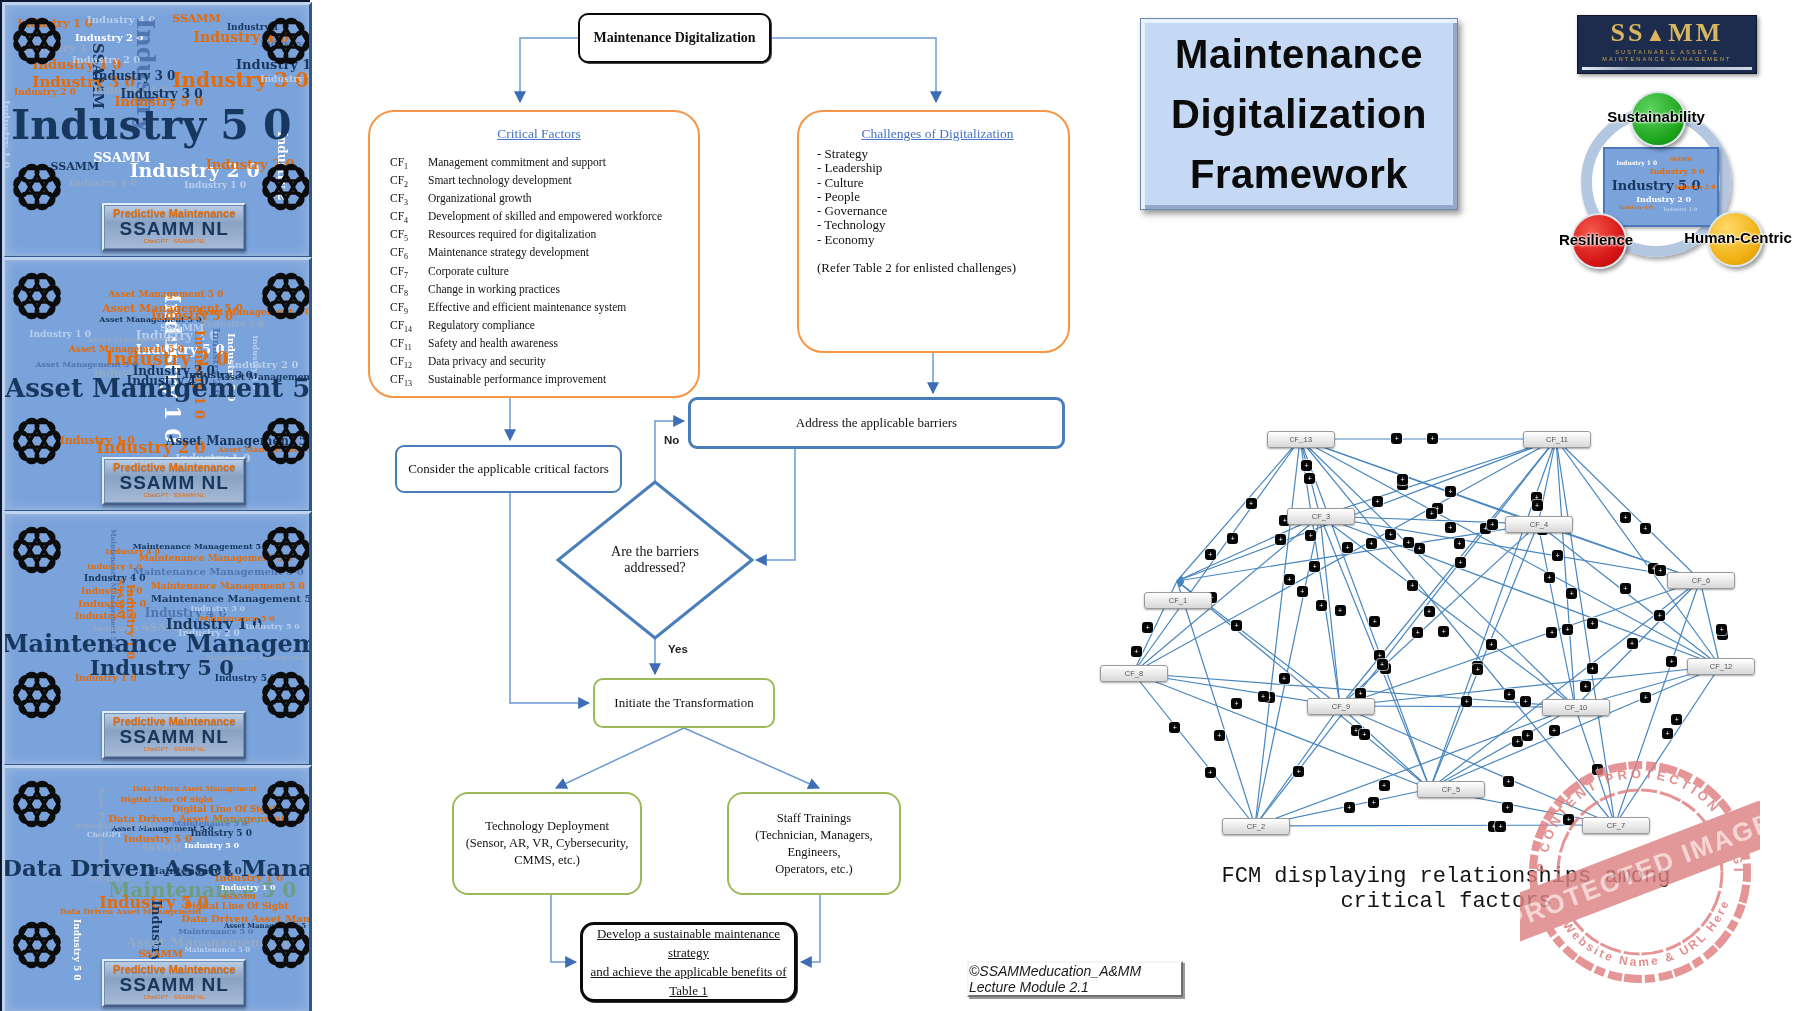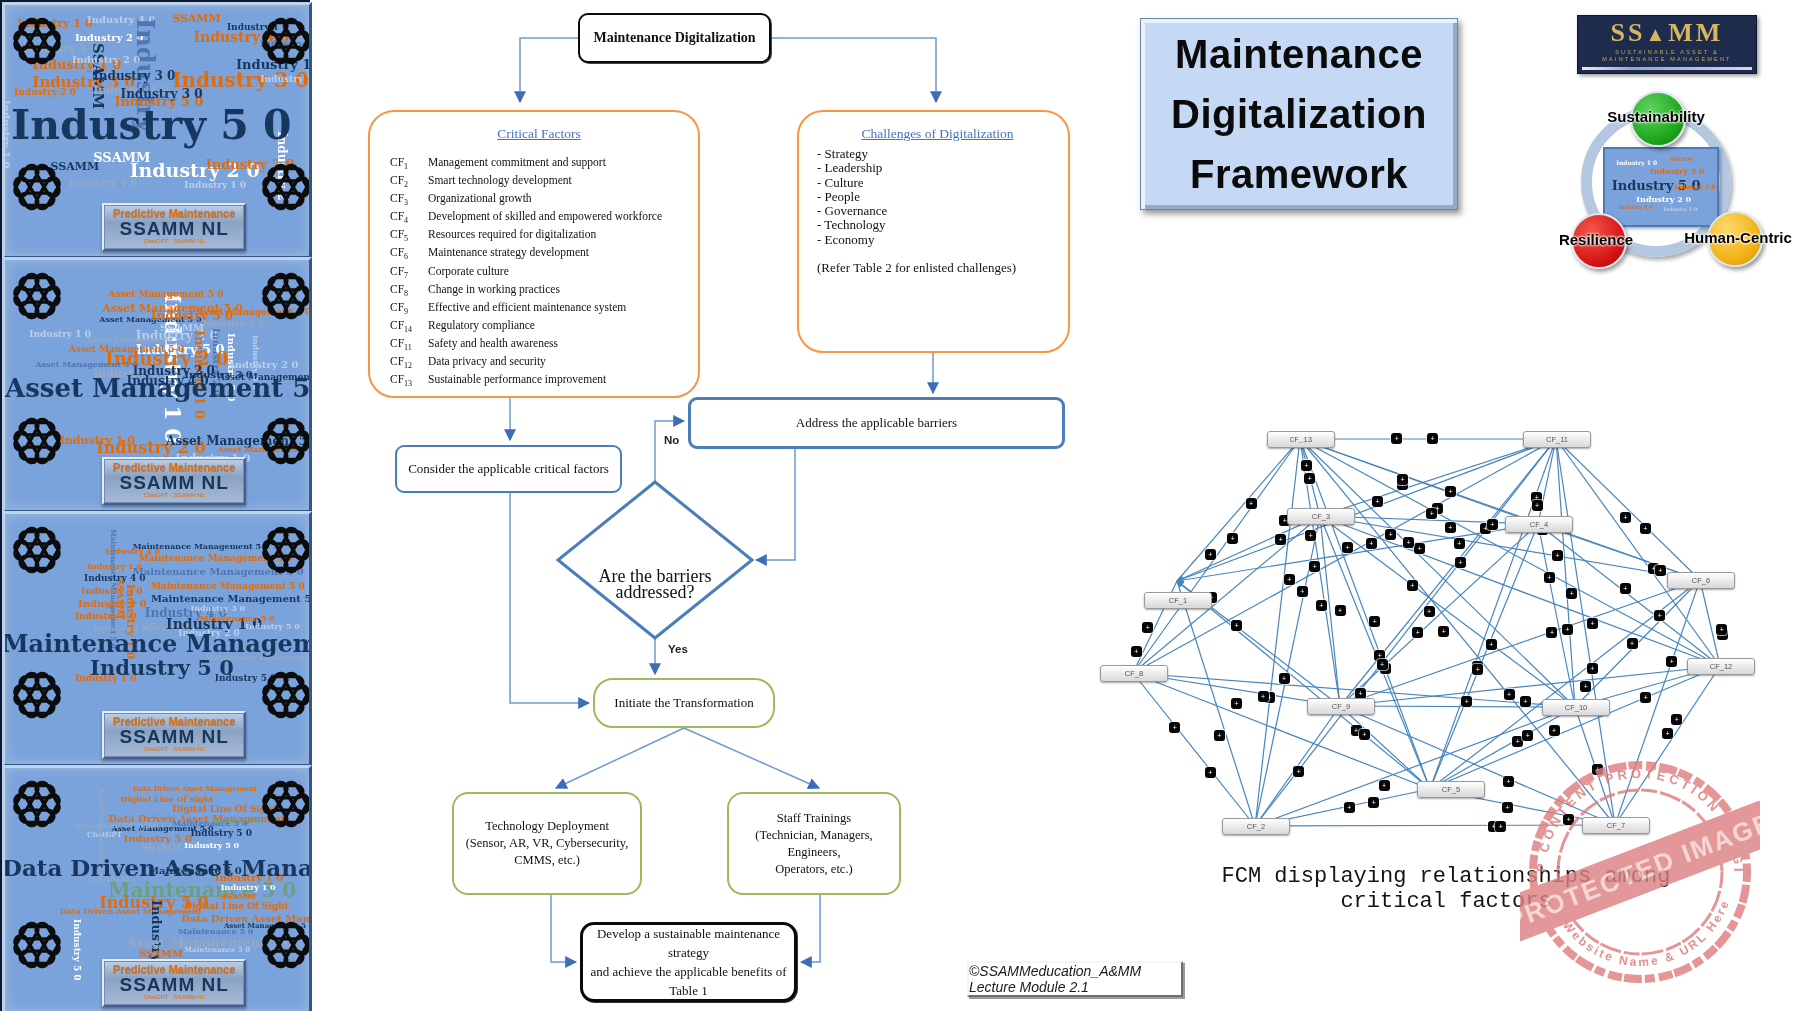--- a/index.html
+++ b/index.html
@@ -21,21 +21,21 @@
   .pfooter .f1{font-size:11px;font-weight:bold;color:#E36C0A;line-height:12px;margin-top:2px;text-shadow:0 1px 1px rgba(0,0,0,.25);}
   .pfooter .f2{font-size:19px;font-weight:bold;color:#17375E;line-height:19px;letter-spacing:1px;}
   .pfooter .f3{font-size:6px;color:#E36C0A;line-height:7px;}
 
   
   .box{position:absolute;background:#fff;font-family:"Liberation Serif",serif;color:#111;
        display:flex;flex-direction:column;align-items:center;justify-content:center;text-align:center;box-sizing:border-box;}
   #fc-start{border:2.5px solid #0a0a0a;border-radius:10px;font-weight:bold;font-size:14px;box-shadow:1px 1px 0 #444;}
   .orange-box{border:2.5px solid #F79646;border-radius:26px;justify-content:flex-start;align-items:stretch;text-align:left;}
   .blue-box{border:2.5px solid #4A7EBB;border-radius:9px;font-size:13px;}
-  .green-box{border:2.5px solid #9BBB59;border-radius:20px;font-size:13px;}
+  .green-box{border:2.5px solid #9BBB59;border-radius:10px;font-size:13px;}
   .green-box.multi{border-radius:16px;font-size:12.5px;line-height:17px;}
   #fc-develop{border:3px solid #0a0a0a;border-radius:14px;font-size:13px;line-height:19px;box-shadow:1px 1px 0 #333;}
   .sec-title{font-family:"Liberation Serif",serif;color:#4472C4;text-decoration:underline;font-size:13.5px;text-align:center;}
   .cf-row{display:flex;font-size:11.5px;line-height:12.8px;color:#111;}
   .cf-id{width:38px;flex:none;}
   .cf-id sub{font-size:8px;}
   .ch-item{font-size:13px;line-height:14.3px;color:#111;}
   .fc-label{position:absolute;font-size:11.5px;font-weight:bold;color:#222;font-family:"Liberation Sans",sans-serif;}
   #fc-svg{position:absolute;left:0;top:0;pointer-events:none;}
 
@@ -482,21 +482,21 @@
   </div>
 
   <div class="box blue-box" style="left:395px;top:445px;width:227px;height:48px;">
     <span>Consider the applicable critical factors</span>
   </div>
 
   <div class="box blue-box" style="left:688px;top:397px;width:377px;height:52px;border-width:3px;">
     <span>Address the applicable barriers</span>
   </div>
 
-  <div class="box" style="left:595px;top:566px;width:120px;height:36px;background:transparent;font-size:18px;line-height:16px;">
+  <div class="box" style="left:595px;top:542px;width:120px;height:36px;background:transparent;font-size:14px;line-height:16px;">
     <span>Are the barriers</span>
     <span>addressed?</span>
   </div>
   <div class="fc-label" style="left:664px;top:434px;">No</div>
   <div class="fc-label" style="left:668px;top:643px;">Yes</div>
 
   <div class="box green-box" style="left:593px;top:678px;width:182px;height:50px;">
     <span>Initiate the Transformation</span>
   </div>
 
@@ -505,21 +505,21 @@
       <div>(Sensor, AR, VR, Cybersecurity,</div>
       <div>CMMS, etc.)</div>
     </div>
 
   <div class="box green-box multi" id="fc-staff" style="left:727px;top:792px;width:174px;height:103px;">
       <div>Staff Trainings</div>
       <div>(Technician, Managers, Engineers,</div>
       <div>Operators, etc.)</div>
     </div>
 
-  <div class="box" id="fc-develop" style="left:580px;top:922px;width:217px;height:80px;">
+  <div class="box" id="fc-develop" style="left:580px;top:922px;width:217px;height:80px;text-decoration:underline;">
       <div>Develop a sustainable maintenance strategy</div>
       <div>and achieve the applicable benefits of Table 1</div>
     </div>
 
   <div id="brand">
     <div class="b1">
       <span>SS</span><span class="tri">▲</span><span>MM</span>
     </div>
     <div class="b2">SUSTAINABLE ASSET &amp;</div>
     <div class="b2">MAINTENANCE MANAGEMENT</div>

